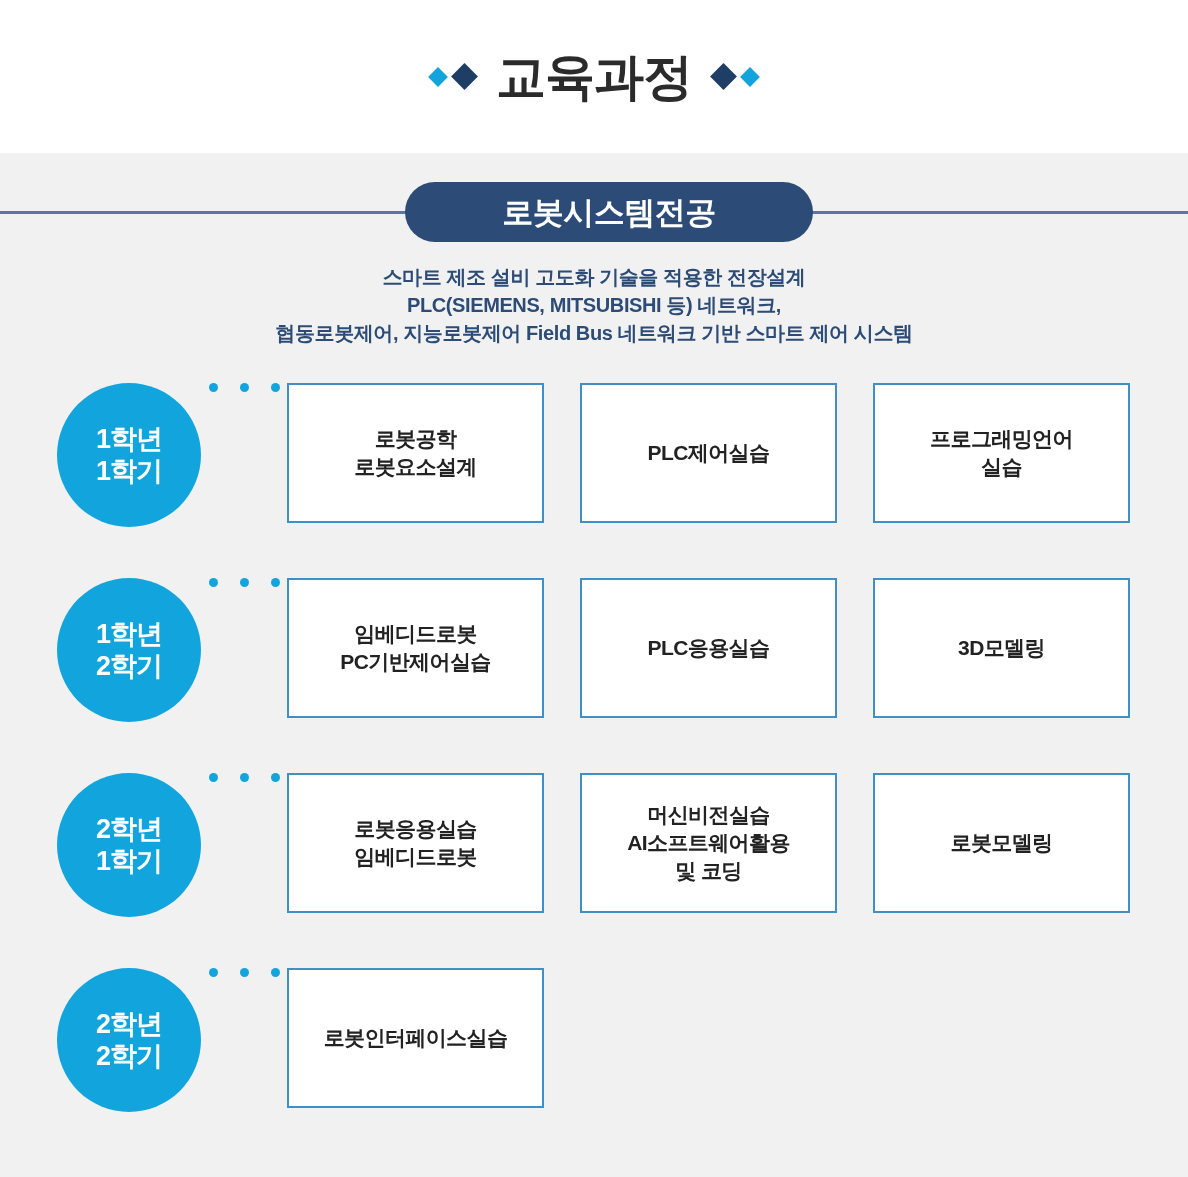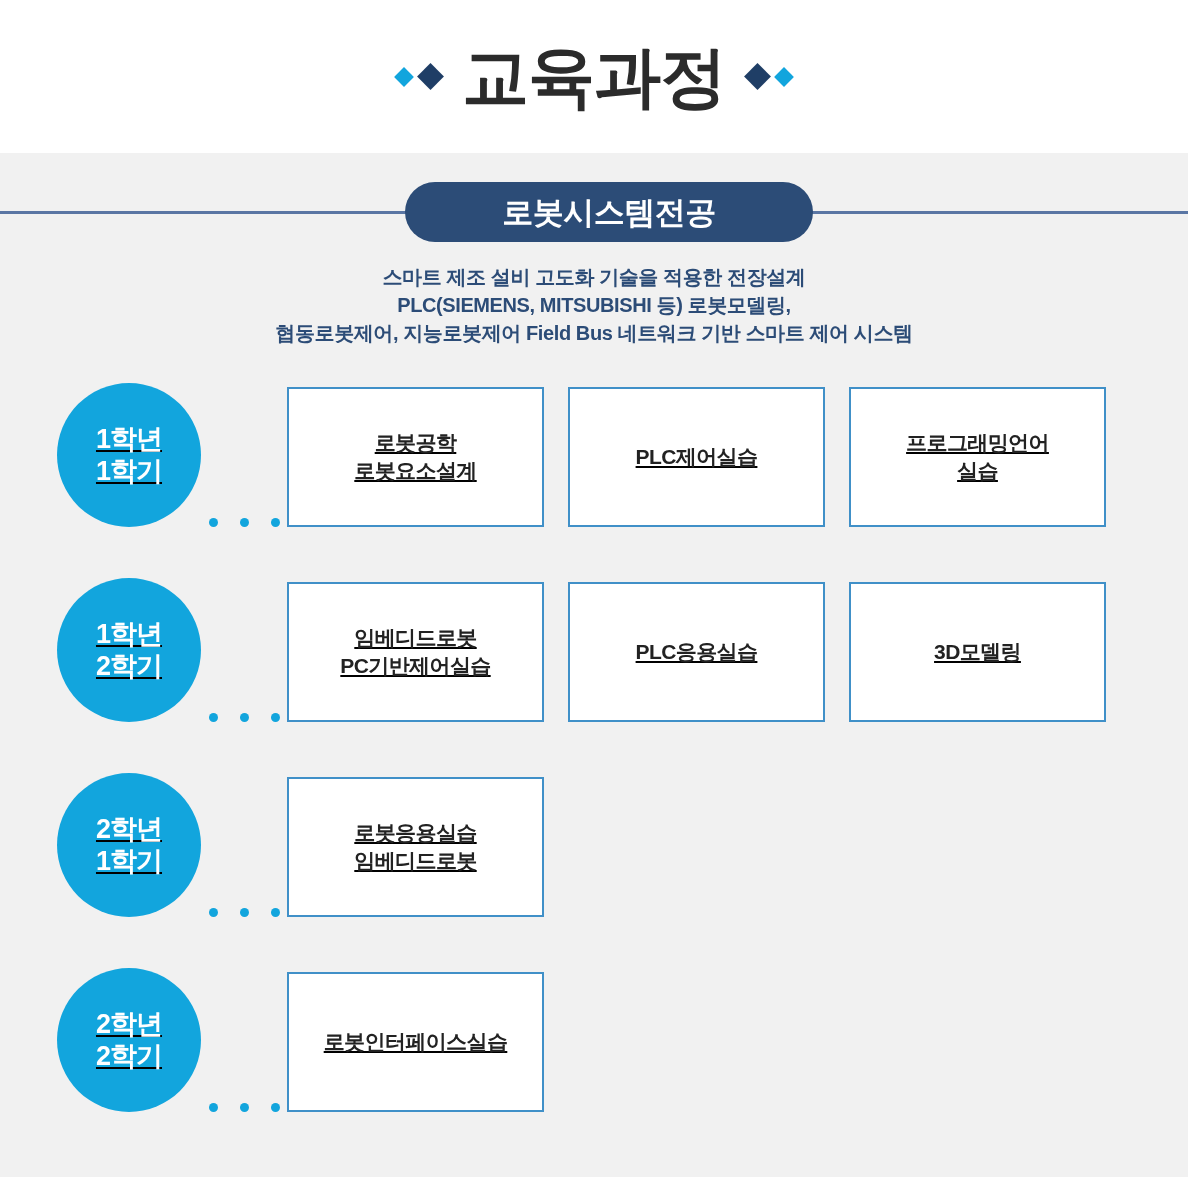--- a/index.html
+++ b/index.html
@@ -21,21 +21,21 @@
   .dia{
     width:19px;height:19px;
     transform:rotate(45deg);
     flex:none;
   }
   .dia.sm{width:14px;height:14px;}
   .dia.cy{background:#12A5DD;}
   .dia.nv{background:#1F3E66;}
   .dia-group{display:flex;align-items:center;gap:10px;}
   .page-title{
-    font-size:67px;font-weight:bold;color:#2B2B2B;
+    font-size:50px;font-weight:bold;color:#2B2B2B;
     letter-spacing:-1px;margin:16px 22px;line-height:1;
     white-space:nowrap;
   }
 
   
   .body{
     position:absolute;left:0;top:153px;width:1188px;height:1024px;
     background:#F1F1F1;
     padding-left:30px;
   }
@@ -61,41 +61,40 @@
     text-align:center;color:#2C4C77;
   }
   .desc-line{
     font-size:20px;font-weight:bold;letter-spacing:-0.4px;
     line-height:28px;white-space:nowrap;
   }
 
   
   .rows{position:absolute;left:0;top:230px;width:1188px;}
   .row{
-    display:flex;align-items:flex-end;
+    display:flex;align-items:flex-start;
     height:144px;margin-bottom:51px;
     padding-left:57px;
-    text-decoration:underline;
   }
   .circle{
     width:144px;height:144px;border-radius:50%;
     background:#12A5DD;flex:none;
     display:flex;flex-direction:column;align-items:center;justify-content:center;
   }
   .circle-line{
     color:#ffffff;font-size:27px;font-weight:bold;
     line-height:32px;letter-spacing:-1px;white-space:nowrap;
   }
   .dots{
     width:86px;flex:none;
     display:flex;align-items:center;justify-content:center;gap:22px;
   }
   .dot{width:9px;height:9px;border-radius:50%;background:#12A5DD;}
 
-  .cards{display:flex;gap:24px;}
+  .cards{display:flex;gap:36px;}
   .card{
     width:253px;height:136px;
     background:#ffffff;
     border:2px solid #4090C8;
     display:flex;flex-direction:column;
     align-items:center;justify-content:center;
     flex:none;
   }
   .card-line{
     font-size:21px;font-weight:bold;color:#222222;
@@ -125,21 +124,21 @@
   <div class="body">
 
     <div class="rule"></div>
 
     <div class="badge">
       <span class="badge-text">로봇시스템전공</span>
     </div>
 
     <div class="desc">
       <div class="desc-line">스마트 제조 설비 고도화 기술을 적용한 전장설계</div>
-      <div class="desc-line">PLC(SIEMENS, MITSUBISHI 등) 로봇모델링,</div>
+      <div class="desc-line">PLC(SIEMENS, MITSUBISHI 등) 네트워크,</div>
       <div class="desc-line">협동로봇제어, 지능로봇제어 Field Bus 네트워크 기반 스마트 제어 시스템</div>
     </div>
 
     <div class="rows">
 
       <div class="row">
         <div class="circle">
           <span class="circle-line">1학년</span>
           <span class="circle-line">1학기</span>
         </div>
@@ -195,20 +194,28 @@
         <div class="dots">
           <span class="dot"></span>
           <span class="dot"></span>
           <span class="dot"></span>
         </div>
         <div class="cards">
           <div class="card">
             <span class="card-line">로봇응용실습</span>
             <span class="card-line">임베디드로봇</span>
           </div>
+          <div class="card">
+            <span class="card-line">머신비전실습</span>
+            <span class="card-line">AI소프트웨어활용</span>
+            <span class="card-line">및 코딩</span>
+          </div>
+          <div class="card">
+            <span class="card-line">로봇모델링</span>
+          </div>
         </div>
       </div>
 
       <div class="row">
         <div class="circle">
           <span class="circle-line">2학년</span>
           <span class="circle-line">2학기</span>
         </div>
         <div class="dots">
           <span class="dot"></span>

